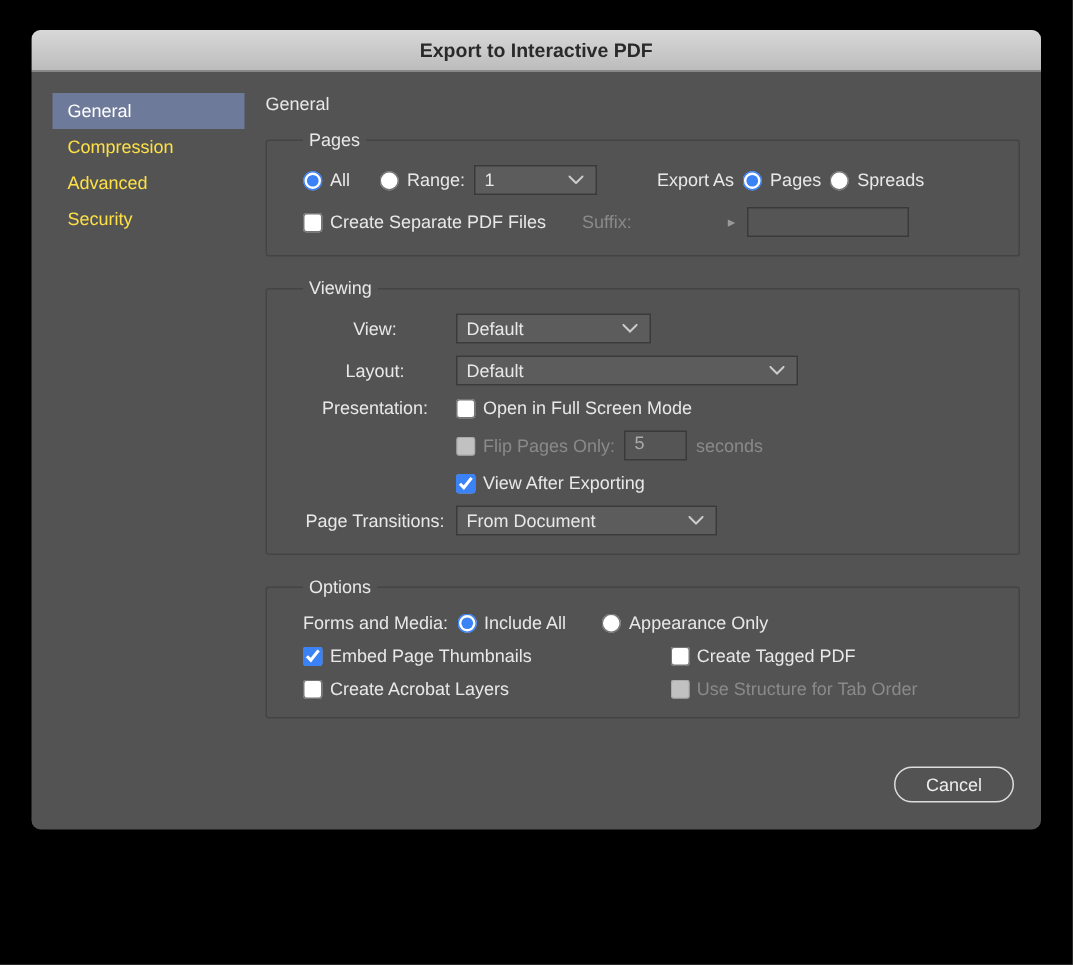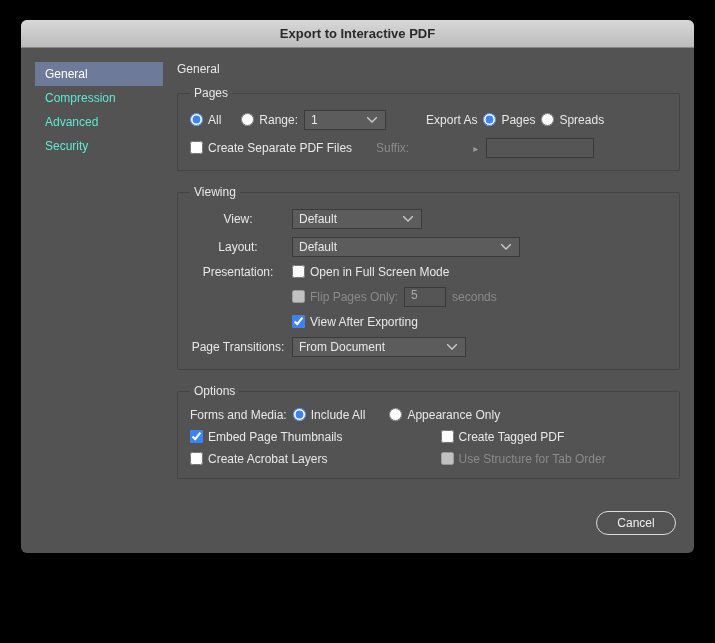--- a/index.html
+++ b/index.html
@@ -37,57 +37,57 @@
   .sidebar {
     width: 128px;
     background: #535353;
     display: flex;
     flex-direction: column;
     border-right: 0;
   }
   .sidebar-item {
     padding: 5px 10px;
     cursor: default;
-    color: #5eead4;
+    color: #fde047;
   }
   .sidebar-item.selected {
     background: #6e7a9a;
     color: #fff;
   }
   .main {
     flex: 1;
     display: flex;
     flex-direction: column;
   }
   .panel-title {
     font-size: 12px;
     color: #e8e8e8;
     margin-bottom: 10px;
   }
   fieldset.group {
     border: 1px solid #444;
     border-radius: 2px;
     margin-bottom: 14px;
-    padding: 10px 12px 12px 12px;
+    padding: 10px 12px 12px 24px;
     position: relative;
   }
   fieldset.group legend {
     padding: 0 4px;
     color: #e8e8e8;
     font-size: 12px;
   }
   .row {
     display: flex;
     align-items: center;
     gap: 6px;
     margin-bottom: 8px;
     flex-wrap: wrap;
   }
   .row:last-child { margin-bottom: 0; }
-  label.inline { display: inline-flex; align-items: flex-start; gap: 5px; }
+  label.inline { display: inline-flex; align-items: flex-end; gap: 5px; }
   .rlabel {
     text-align: center;
     color: #e8e8e8;
   }
   .disabled { color: #8a8a8a; }
   input[type="radio"], input[type="checkbox"] {
     width: 13px; height: 13px;
     accent-color: #3b82f6;
   }
   .select {

